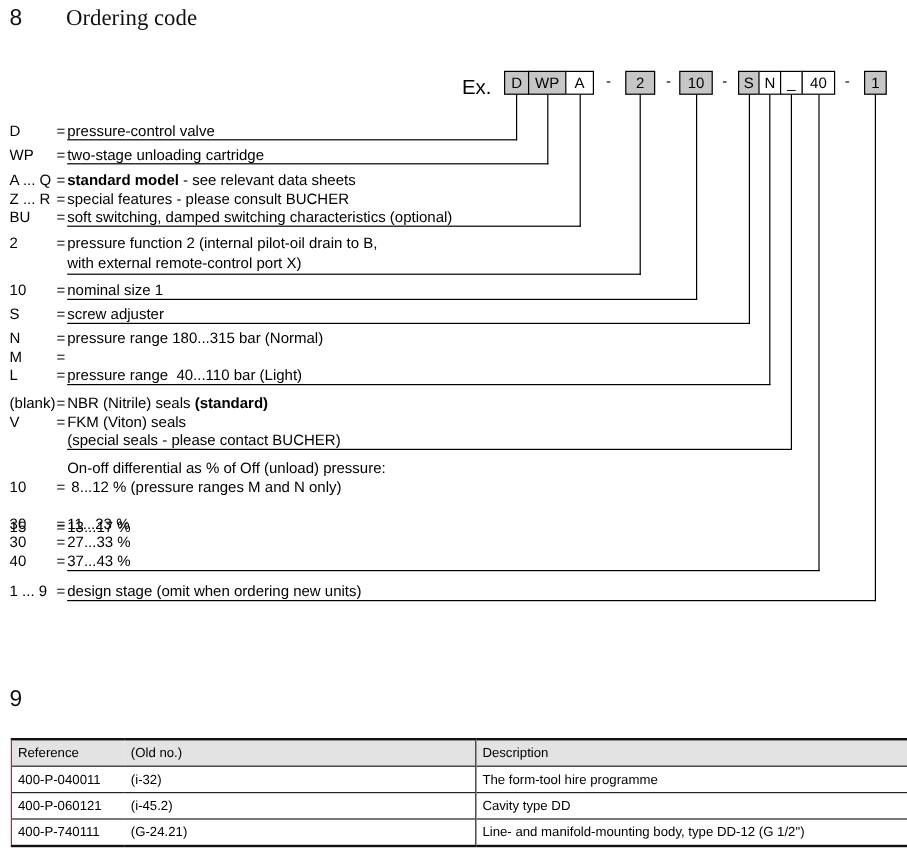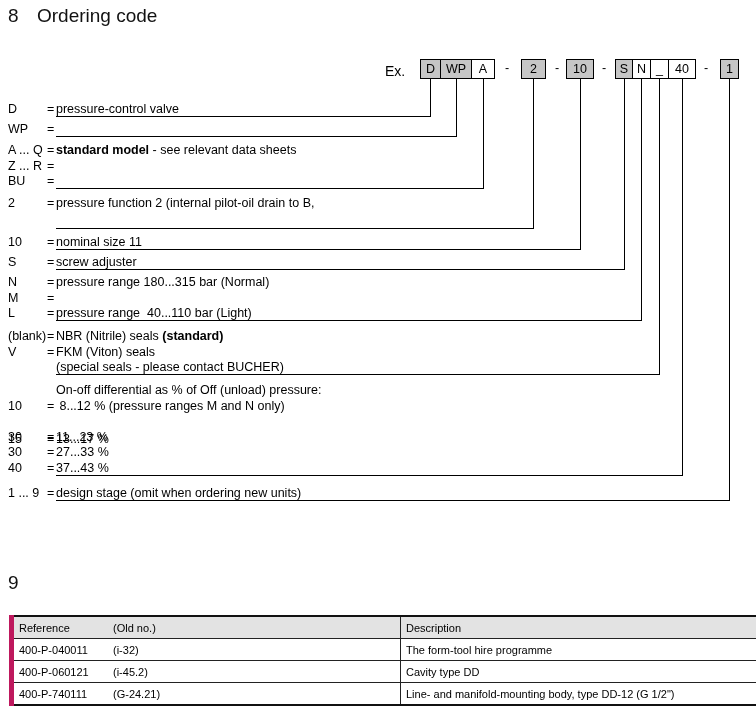--- a/index.html
+++ b/index.html
@@ -1,38 +1,38 @@
 <!DOCTYPE html>
 <html><head>
 <meta charset="utf-8">
 <style>
   html,body{margin:0;padding:0;background:#fff;}
   .page{position:relative;width:756px;height:715px;background:#ffffff;overflow:hidden;
         font-family:"Liberation Sans","DejaVu Sans",sans-serif;color:#000;}
   .sect{position:absolute;left:0;width:756px;height:24px;font-size:19px;color:#111;}
   .sect .num{position:absolute;left:8px;top:0;}
-  .sect .ttl{position:absolute;left:37px;top:0;}
-  .ex{position:absolute;left:385px;top:63px;font-size:14px;}
+  .sect .ttl{position:absolute;left:55px;top:0;font-family:Liberation Serif, serif;}
+  .ex{position:absolute;left:385px;top:63px;font-size:17px;}
   .cbox{position:absolute;top:59px;height:20px;box-sizing:border-box;border:1px solid #000;
         background:#fff;font-size:12.5px;text-align:center;line-height:18px;}
   .cbox.g{background:#c6c6c6;}
   .dash{position:absolute;top:59px;width:10px;height:20px;font-size:12.5px;text-align:center;line-height:19px;}
   .conn{position:absolute;left:56px;top:79px;border-right:1px solid #000;border-bottom:1px solid #000;}
   .orow{position:absolute;left:8px;width:740px;height:16px;font-size:12.5px;}
   .orow .c{position:absolute;left:0;top:0;white-space:pre;}
   .orow .e{position:absolute;left:39px;top:0;}
   .orow .d{position:absolute;left:48px;top:0;white-space:pre;}
   .orow .d b{font-weight:bold;}
   .ds{position:absolute;left:9px;top:615px;width:739px;border-collapse:collapse;font-size:11px;table-layout:fixed;}
   .ds th,.ds td{border-top:1px solid #222;padding:0 4px 0 5px;text-align:left;font-weight:normal;
         height:21px;vertical-align:middle;overflow:hidden;white-space:nowrap;}
   .ds thead th{background:#e3e3e3;border-top:2px solid #111;}
   .ds tbody tr:last-child td{border-bottom:2px solid #111;}
   .ds .dv{border-left:1px solid #222;}
-  .ds .el{border-left:5px solid #be185d;}
+  .ds .el{border-left:1px solid #be185d;}
   .ds .er{border-right:1px solid #aaa;}
   .w1{width:85px;}.w2{width:283px;}.w3{width:371px;}
 </style>
 </head>
 <body>
 
 <div class="page">
 
   <div class="sect" style="top:5px">
     <span class="num">8</span>
@@ -68,43 +68,51 @@
   <div class="conn" style="width:673px;height:421px"></div>
 
   <div class="orow" style="top:102px">
     <span class="c">D</span>
       <span class="e">=</span>
       <span class="d"><b></b><span>pressure-control valve</span><b></b></span>
   </div>
   <div class="orow" style="top:122px">
     <span class="c">WP</span>
       <span class="e">=</span>
+      <span class="d"><b></b><span>two-stage unloading cartridge</span><b></b></span>
   </div>
   <div class="orow" style="top:143px">
     <span class="c">A ... Q</span>
       <span class="e">=</span>
       <span class="d"><b>standard model</b><span> - see relevant data sheets</span><b></b></span>
   </div>
   <div class="orow" style="top:159px">
     <span class="c">Z ... R</span>
       <span class="e">=</span>
+      <span class="d"><b></b><span>special features - please consult BUCHER</span><b></b></span>
   </div>
   <div class="orow" style="top:174px">
     <span class="c">BU</span>
       <span class="e">=</span>
+      <span class="d"><b></b><span>soft switching, damped switching characteristics (optional)</span><b></b></span>
   </div>
   <div class="orow" style="top:196px">
     <span class="c">2</span>
       <span class="e">=</span>
       <span class="d"><b></b><span>pressure function 2 (internal pilot-oil drain to B,</span><b></b></span>
   </div>
+  <div class="orow" style="top:212px">
+    <span class="c"></span>
+      <span class="e"></span>
+      <span class="d"><b></b><span>with external remote-control port X)</span><b></b></span>
+  </div>
   <div class="orow" style="top:235px">
     <span class="c">10</span>
       <span class="e">=</span>
-      <span class="d"><b></b><span>nominal size 11</span><b></b></span>
+      <span class="d"><b></b><span>nominal size 1</span><b></b></span>
   </div>
   <div class="orow" style="top:255px">
     <span class="c">S</span>
       <span class="e">=</span>
       <span class="d"><b></b><span>screw adjuster</span><b></b></span>
   </div>
   <div class="orow" style="top:275px">
     <span class="c">N</span>
       <span class="e">=</span>
       <span class="d"><b></b><span>pressure range 180...315 bar (Normal)</span><b></b></span>

